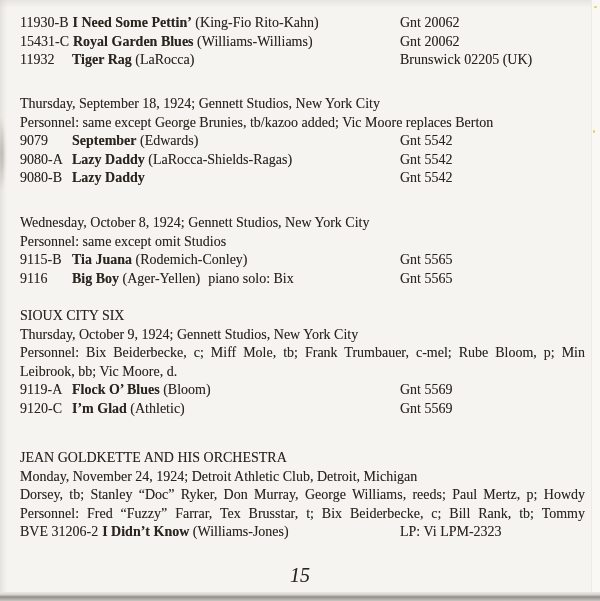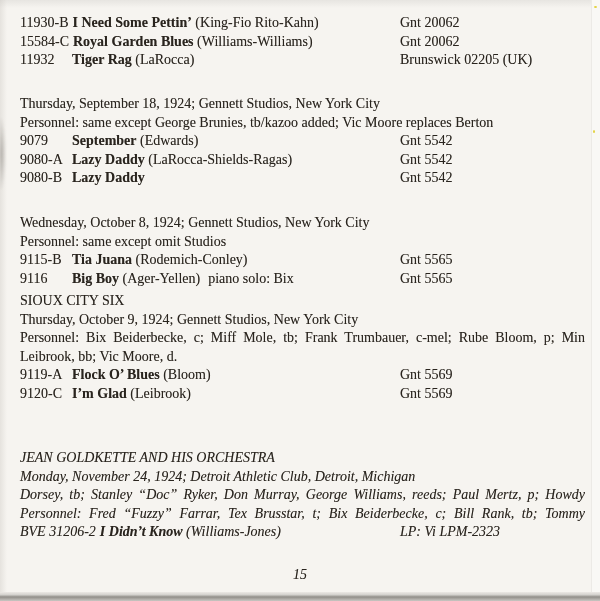--- a/index.html
+++ b/index.html
@@ -8,36 +8,36 @@
     background:#f6f4f0;
     font-family:"Liberation Serif","DejaVu Serif",serif;
     color:#29241e;
   }
   .page *{text-shadow:0 0 .5px rgba(43,38,32,.35);}
   .content{position:absolute;left:20px;top:0;width:565px;}
   .block{position:absolute;left:0;width:100%;font-size:14px;line-height:18.5px;}
   .block0{top:14px;}
   .block1{top:95px;}
   .block2{top:214px;}
-  .block3{top:292px;}
-  .block4{top:449px;font-style:italic;}
+  .block3{top:307px;}
+  .block4{top:449px;}
   .text-line{white-space:nowrap;}
   .block3 .lines .text-line:nth-child(3),
   .block4 .lines .text-line:nth-child(3),
   .block4 .lines .text-line:nth-child(4){
     white-space:normal;text-align:justify;text-align-last:justify;
   }
   .track-row{position:relative;white-space:nowrap;}
   .matrix{display:inline-block;min-width:52px;box-sizing:border-box;padding-right:4px;}
   .title{font-weight:bold;}
   .note{margin-left:8px;}
   .catalog{position:absolute;left:380px;top:0;}
   .page-number{
     position:absolute;top:566px;left:0;width:100%;text-align:center;
-    font-style:italic;font-size:14px;line-height:18px;
+    font-style:italic;font-size:20px;line-height:18px;
   }
   
   .edge-top{position:absolute;top:0;left:0;width:100%;height:8px;
     background:linear-gradient(180deg,#e7e5e1 0%,rgba(246,244,240,0) 100%);}
   .edge-left{position:absolute;top:0;left:0;width:7px;height:100%;
     background:linear-gradient(90deg,rgba(198,194,188,.35) 0%,rgba(246,244,240,0) 100%);}
   .smudge-left{position:absolute;left:0;top:118px;width:6px;height:72px;
     background:radial-gradient(ellipse at 0% 50%,rgba(110,105,98,.5) 0%,rgba(110,105,98,0) 75%);
     filter:blur(1px);}
   .edge-right{position:absolute;top:0;right:0;width:8px;height:100%;
@@ -47,21 +47,21 @@
   .edge-bottom{position:absolute;left:0;bottom:0;width:100%;height:9px;
     background:linear-gradient(180deg,#ece9e5 0%,#d4d2ce 30%,#918e89 55%,#aba8a3 75%,#c9c7c3 100%);}
 </style>
 </head>
 <body>
 
 <div class="page">
   <div class="content" id="blocks">
       <div class="block block0">
         <div class="track-row"><span class="matrix">11930-B</span><span class="title">I Need Some Pettin’</span> <span class="composer">(King-Fio Rito-Kahn)</span><span class="catalog">Gnt 20062</span></div>
-        <div class="track-row"><span class="matrix">15584-C</span><span class="title">Royal Garden Blues</span> <span class="composer">(Williams-Williams)</span><span class="catalog">Gnt 20062</span></div>
+        <div class="track-row"><span class="matrix">15431-C</span><span class="title">Royal Garden Blues</span> <span class="composer">(Williams-Williams)</span><span class="catalog">Gnt 20062</span></div>
         <div class="track-row"><span class="matrix">11932</span><span class="title">Tiger Rag</span> <span class="composer">(LaRocca)</span><span class="catalog">Brunswick 02205 (UK)</span></div>
       </div>
       <div class="block block1">
         <div class="lines">
           <div class="text-line">Thursday, September 18, 1924; Gennett Studios, New York City</div>
           <div class="text-line">Personnel: same except George Brunies, tb/kazoo added; Vic Moore replaces Berton</div>
         </div>
         <div class="track-row"><span class="matrix">9079</span><span class="title">September</span> <span class="composer">(Edwards)</span><span class="catalog">Gnt 5542</span></div>
         <div class="track-row"><span class="matrix">9080-A</span><span class="title">Lazy Daddy</span> <span class="composer">(LaRocca-Shields-Ragas)</span><span class="catalog">Gnt 5542</span></div>
         <div class="track-row"><span class="matrix">9080-B</span><span class="title">Lazy Daddy</span><span class="catalog">Gnt 5542</span></div>
@@ -75,21 +75,21 @@
         <div class="track-row"><span class="matrix">9116</span><span class="title">Big Boy</span> <span class="composer">(Ager-Yellen)</span><span class="note">piano solo: Bix</span><span class="catalog">Gnt 5565</span></div>
       </div>
       <div class="block block3">
         <div class="lines">
           <div class="text-line">SIOUX CITY SIX</div>
           <div class="text-line">Thursday, October 9, 1924; Gennett Studios, New York City</div>
           <div class="text-line">Personnel: Bix Beiderbecke, c; Miff Mole, tb; Frank Trumbauer, c-mel; Rube Bloom, p; Min</div>
           <div class="text-line">Leibrook, bb; Vic Moore, d.</div>
         </div>
         <div class="track-row"><span class="matrix">9119-A</span><span class="title">Flock O’ Blues</span> <span class="composer">(Bloom)</span><span class="catalog">Gnt 5569</span></div>
-        <div class="track-row"><span class="matrix">9120-C</span><span class="title">I’m Glad</span> <span class="composer">(Leibrook)</span><span class="catalog">Gnt 5569</span></div>
+        <div class="track-row"><span class="matrix">9120-C</span><span class="title">I’m Glad</span> <span class="composer">(Athletic)</span><span class="catalog">Gnt 5569</span></div>
       </div>
       <div class="block block4">
         <div class="lines">
           <div class="text-line">JEAN GOLDKETTE AND HIS ORCHESTRA</div>
           <div class="text-line">Monday, November 24, 1924; Detroit Athletic Club, Detroit, Michigan</div>
           <div class="text-line">Dorsey, tb; Stanley “Doc” Ryker, Don Murray, George Williams, reeds; Paul Mertz, p; Howdy</div>
           <div class="text-line">Personnel: Fred “Fuzzy” Farrar, Tex Brusstar, t; Bix Beiderbecke, c; Bill Rank, tb; Tommy</div>
         </div>
         <div class="track-row"><span class="matrix">BVE 31206-2</span><span class="title">I Didn’t Know</span> <span class="composer">(Williams-Jones)</span><span class="catalog">LP: Vi LPM-2323</span></div>
       </div>

